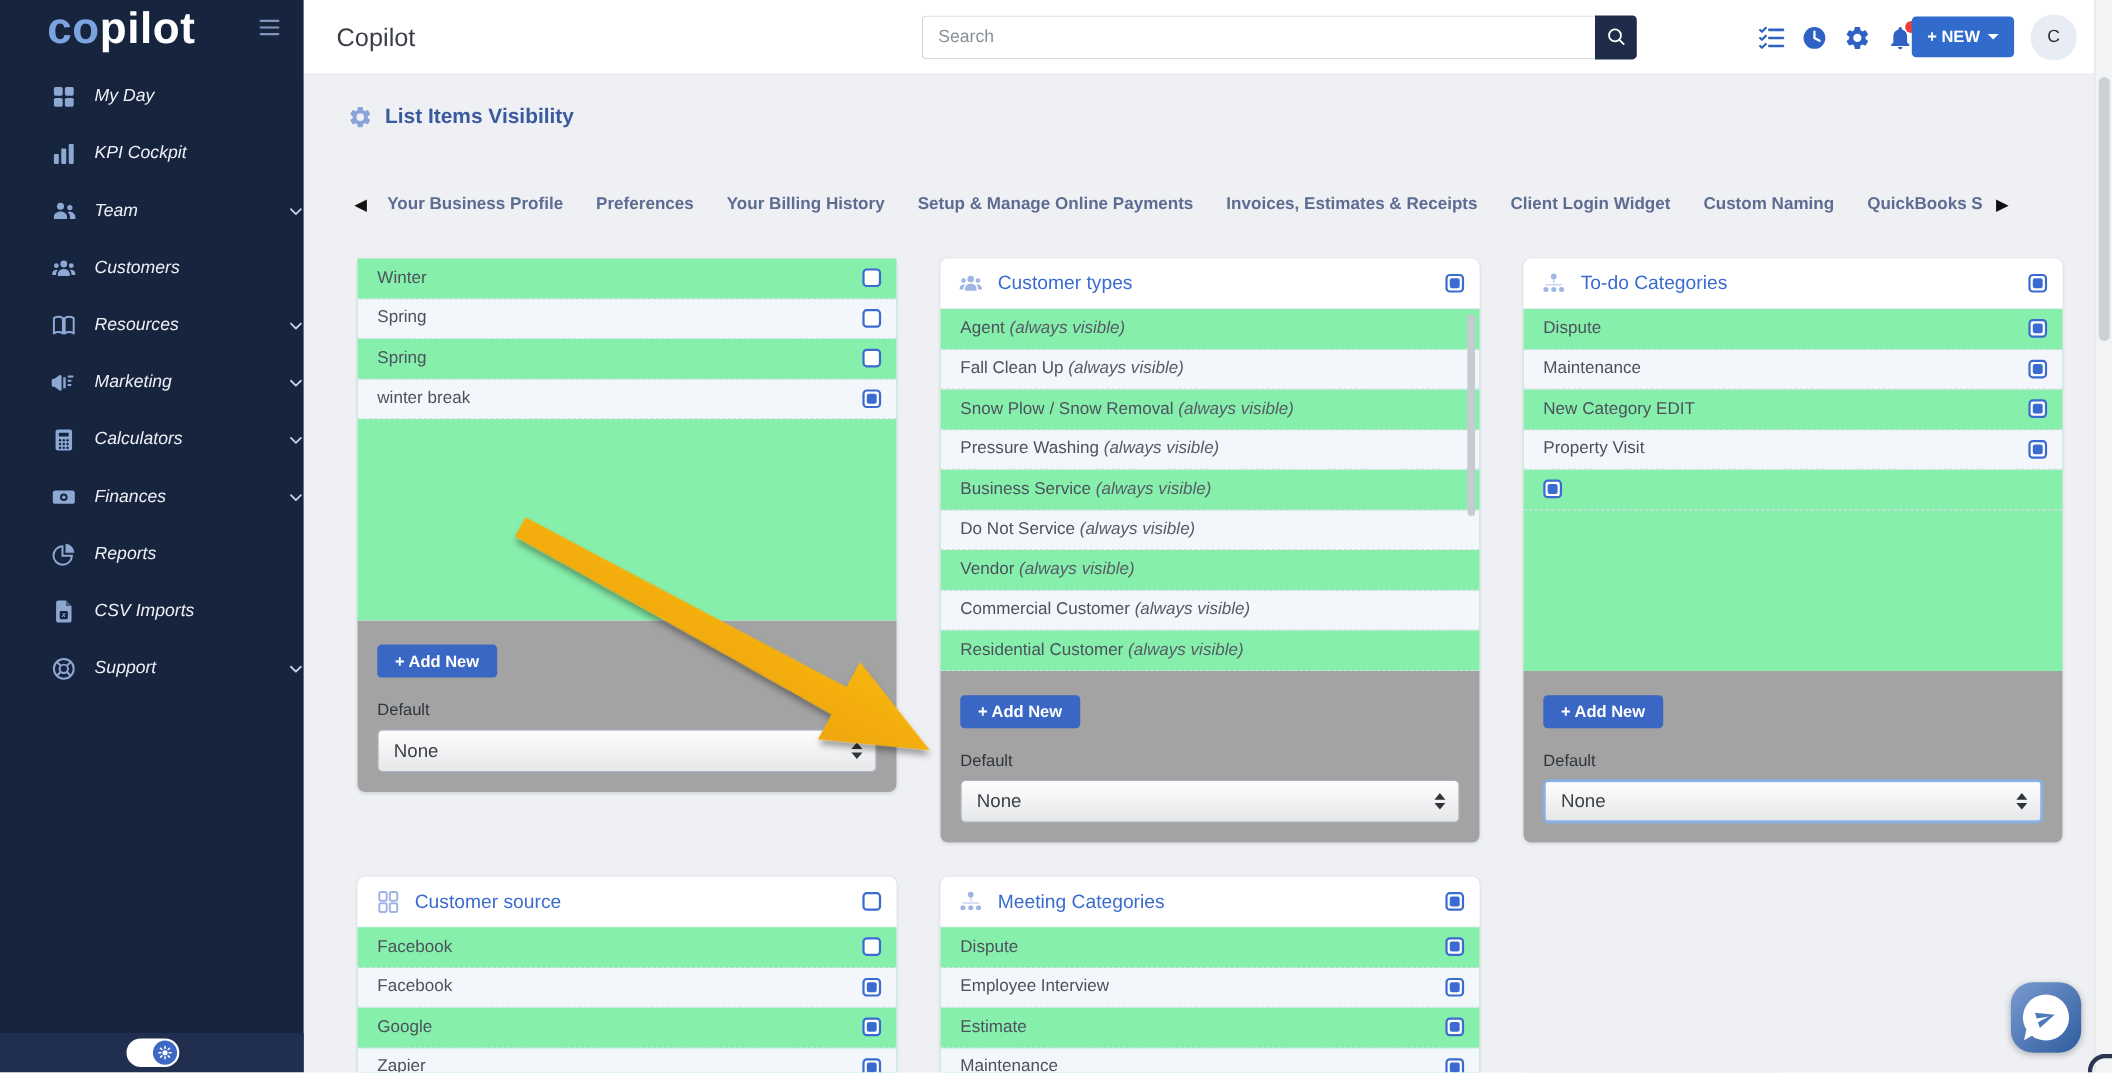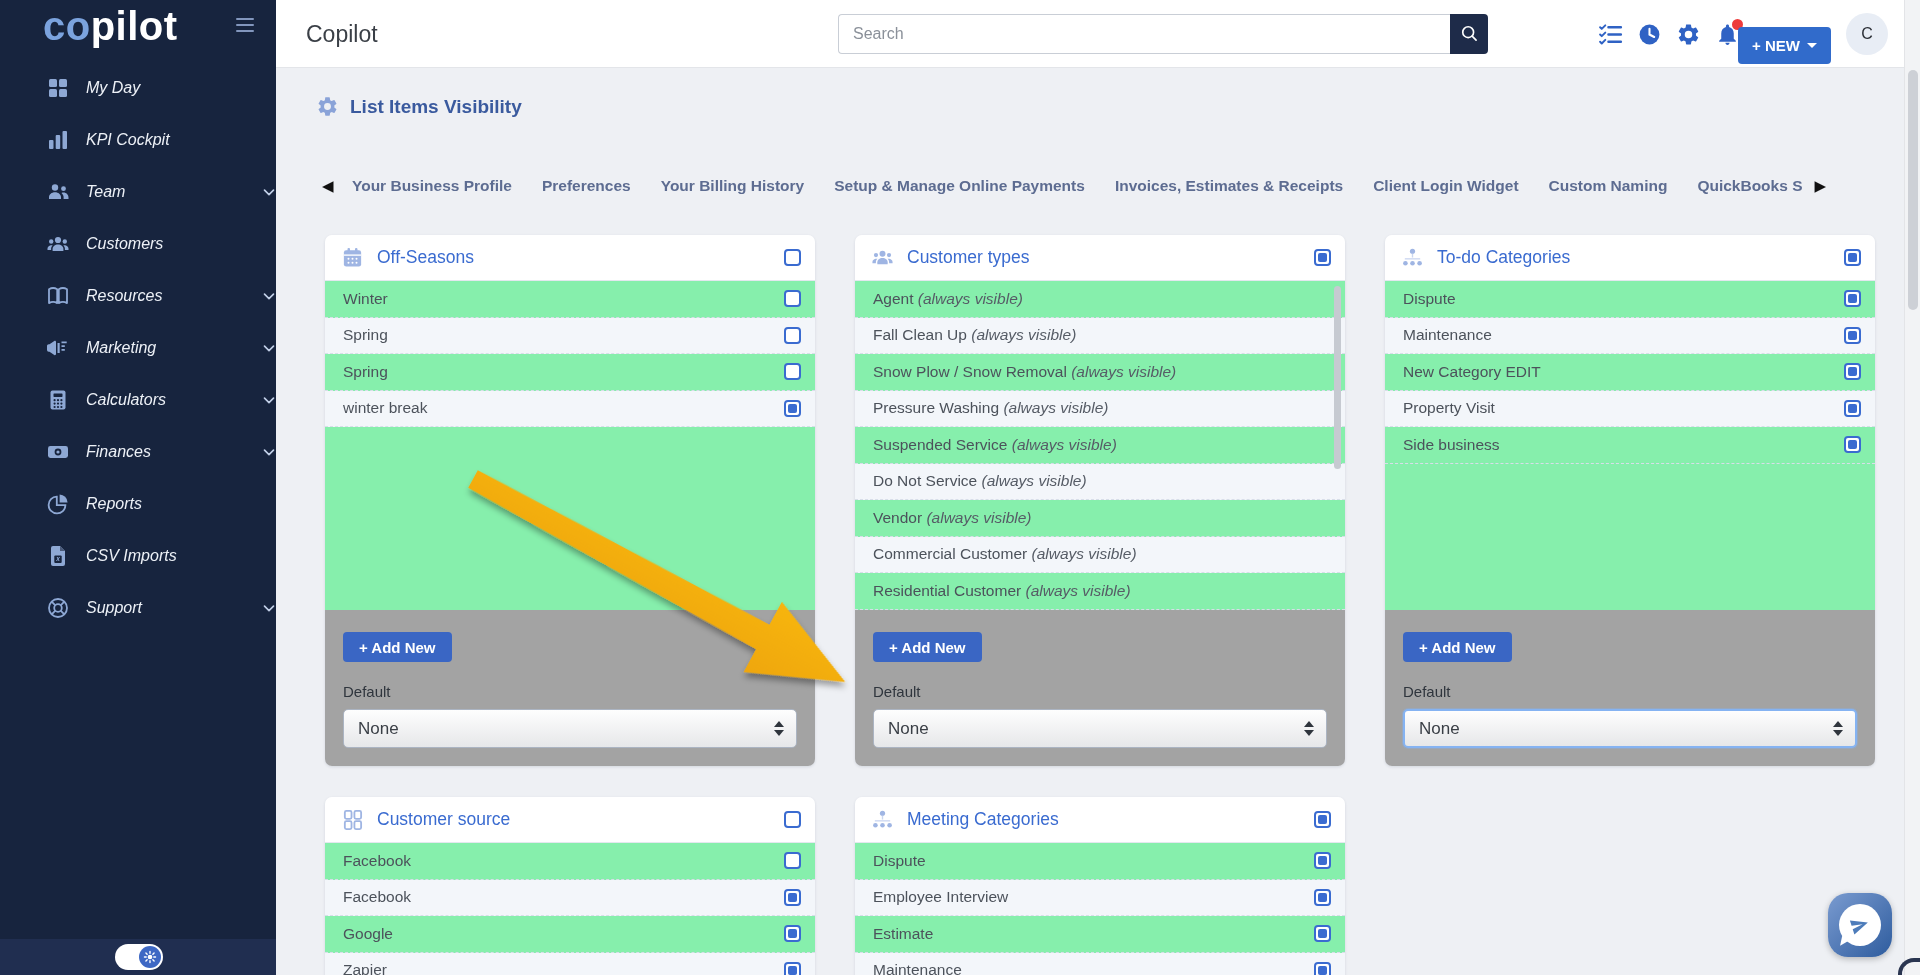--- a/index.html
+++ b/index.html
@@ -36,21 +36,21 @@
   .search-input::placeholder{color:#8A9099;}
   .search-btn{width:38px;height:40px;background:#1E2B49;border:none;border-radius:0 4px 4px 0;cursor:pointer;
               display:flex;align-items:center;justify-content:center;}
   .search-btn svg{width:20px;height:20px;}
   .tb-icons{position:absolute;left:1322px;top:22px;display:flex;gap:14px;}
   .tb-icons .tbi{position:relative;width:25px;height:25px;color:#2F62C4;cursor:pointer;}
   .tb-icons .tbi svg{width:25px;height:25px;display:block;}
   .bell-dot{position:absolute;right:-3px;top:-3px;width:11px;height:11px;border-radius:50%;background:#EE3B3B;}
   .new-btn{position:absolute;left:1462px;top:15px;width:93px;height:37px;background:#316BCB;color:#fff;border:none;
            border-radius:4px;font-size:15px;font-weight:700;font-family:"Liberation Sans",sans-serif;cursor:pointer;
-           display:flex;align-items:center;justify-content:center;gap:7px;margin-top:12px;}
+           display:flex;align-items:center;justify-content:center;gap:7px;}
   .new-caret{width:0;height:0;border-left:5px solid transparent;border-right:5px solid transparent;border-top:5px solid #fff;}
   .avatar{position:absolute;left:1570px;top:13px;width:42px;height:42px;border-radius:50%;background:#E8EDF5;
           display:flex;align-items:center;justify-content:center;font-size:16px;color:#2B2F36;cursor:pointer;}
 
   
   .page-scrollbar{position:absolute;right:0;top:0;width:16px;height:975px;background:#F2F3F5;border-left:1px solid #E3E4E7;z-index:4;}
   .page-scroll-thumb{position:absolute;left:3px;top:70px;width:10px;height:240px;border-radius:5px;background:#CDD0D6;}
 
   
   .main{position:absolute;left:276px;top:68px;width:1628px;height:907px;background:#EEF0F4;}
@@ -345,40 +345,20 @@
           <span class="tab">Setup &amp; Manage Online Payments</span>
           <span class="tab">Invoices, Estimates &amp; Receipts</span>
           <span class="tab">Client Login Widget</span>
           <span class="tab">Custom Naming</span>
           <span class="tab">QuickBooks S</span>
         </div>
       <span class="tab-arrow right">▶</span>
     </div>
     <div id="panels-root">
         <section class="panel" style="left:49px;top:167px;">
-          <div class="panel-header">
-            <span class="icon ">
-              <svg viewBox="0 0 24 24">
-                <rect x="3" y="4.5" width="18" height="17" rx="2.4" fill="currentColor"></rect>
-                <rect x="6.8" y="2" width="2.6" height="4.6" rx="1.1" fill="currentColor"></rect>
-                <rect x="14.6" y="2" width="2.6" height="4.6" rx="1.1" fill="currentColor"></rect>
-                <rect x="3" y="8.8" width="18" height="1.4" fill="#fff"></rect>
-                <g fill="#fff">
-                  <circle cx="7.8" cy="13.4" r="1.05"></circle>
-                  <circle cx="12" cy="13.4" r="1.05"></circle>
-                  <circle cx="16.2" cy="13.4" r="1.05"></circle>
-                  <circle cx="7.8" cy="17.4" r="1.05"></circle>
-                  <circle cx="12" cy="17.4" r="1.05"></circle>
-                  <circle cx="16.2" cy="17.4" r="1.05"></circle>
-                </g>
-              </svg>
-            </span>
-            <span class="panel-title">Off-Seasons</span>
-            <span class="cbx"></span>
-          </div>
           <div class="rows" style="height:329px;">
             <div class="row">
               <span class="row-label"><span>Winter</span></span>
               <span class="cbx"></span>
             </div>
             <div class="row alt">
               <span class="row-label"><span>Spring</span></span>
               <span class="cbx"></span>
             </div>
             <div class="row">
@@ -419,21 +399,21 @@
             <div class="row alt">
               <span class="row-label"><span>Fall Clean Up</span> <i>(always visible)</i></span>
             </div>
             <div class="row">
               <span class="row-label"><span>Snow Plow / Snow Removal</span> <i>(always visible)</i></span>
             </div>
             <div class="row alt">
               <span class="row-label"><span>Pressure Washing</span> <i>(always visible)</i></span>
             </div>
             <div class="row">
-              <span class="row-label"><span>Suspended Service</span> <i>(always visible)</i></span>
+              <span class="row-label"><span>Business Service</span> <i>(always visible)</i></span>
             </div>
             <div class="row alt">
               <span class="row-label"><span>Do Not Service</span> <i>(always visible)</i></span>
             </div>
             <div class="row">
               <span class="row-label"><span>Vendor</span> <i>(always visible)</i></span>
             </div>
             <div class="row alt">
               <span class="row-label"><span>Commercial Customer</span> <i>(always visible)</i></span>
             </div>
@@ -476,21 +456,20 @@
             </div>
             <div class="row">
               <span class="row-label"><span>New Category EDIT</span></span>
               <span class="cbx checked"></span>
             </div>
             <div class="row alt">
               <span class="row-label"><span>Property Visit</span></span>
               <span class="cbx checked"></span>
             </div>
             <div class="row">
-              <span class="row-label"><span>Side business</span></span>
               <span class="cbx checked"></span>
             </div>
           </div>
           <div class="panel-footer"><button class="add-btn">+ Add New</button><div class="def-label">Default</div><div class="select focused">
               <span class="sel-val">None</span>
               <span class="sel-arrows">
                 <span class="up"></span>
                 <span class="dn"></span>
               </span>
             </div></div>

